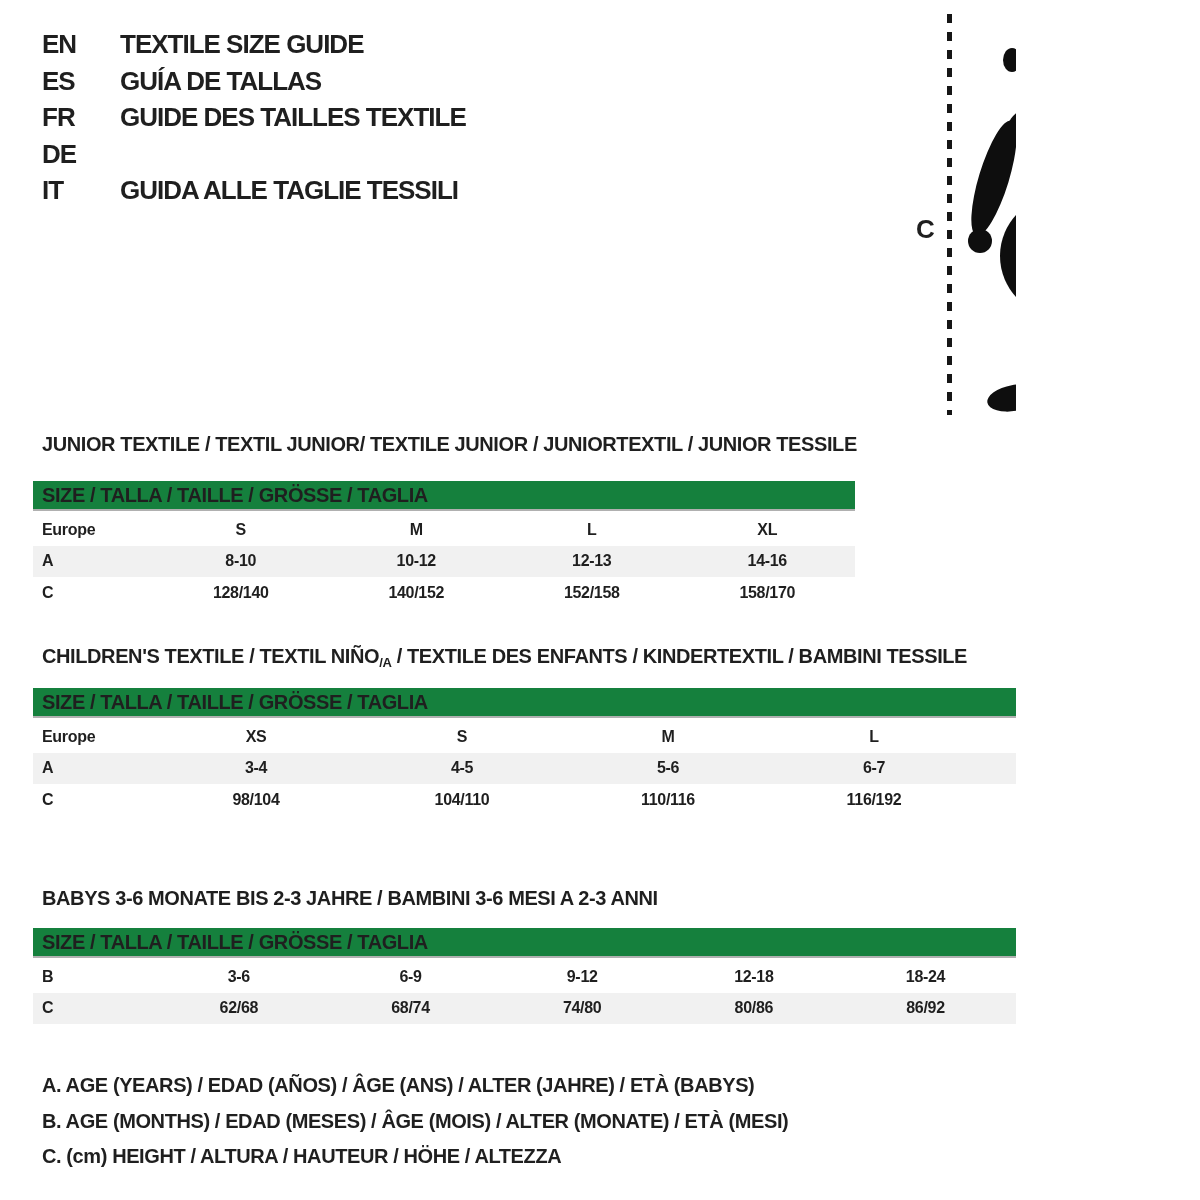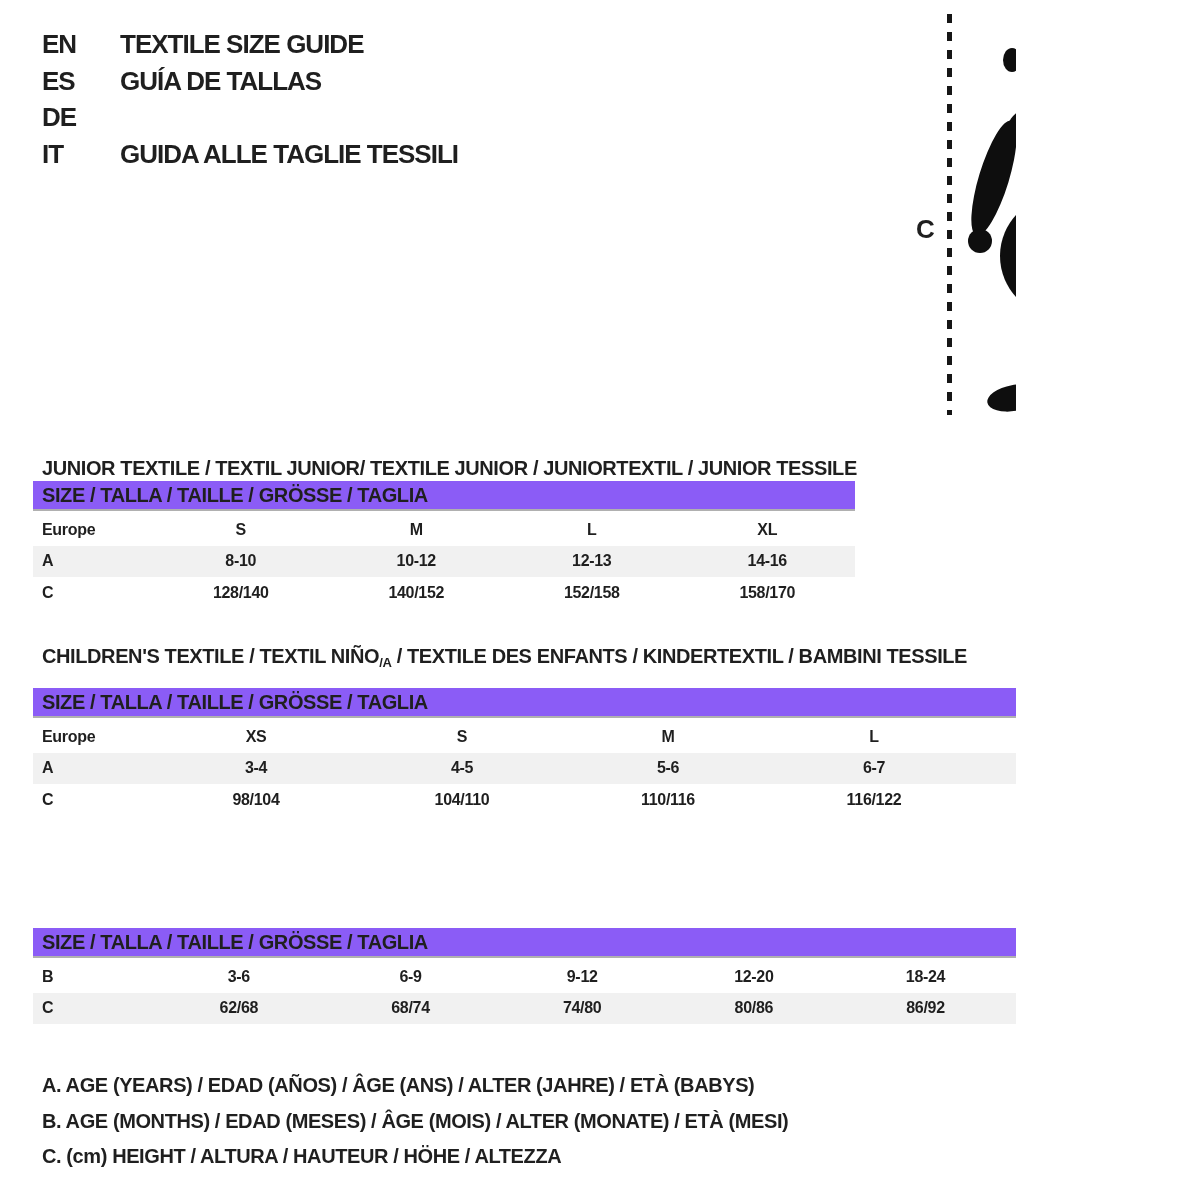--- a/index.html
+++ b/index.html
@@ -25,21 +25,21 @@
   .c-label{position:absolute;left:16px;top:214px;font-size:26px;letter-spacing:-1px;}
   .baby-svg{position:absolute;left:58px;top:6px;}
   
   .sec-title{position:absolute;left:42px;font-size:20px;line-height:24px;letter-spacing:-0.4px;white-space:nowrap;}
   .sub{font-size:13px;position:relative;top:4px;letter-spacing:-0.3px;}
   
   .tbl{position:absolute;left:33px;}
   .w822{width:822px;}
   .w1150{width:1150px;}
   .tbl-head{
-    background:#8b5cf6;border-bottom:2px solid #b0b0b0;
+    background:#15803d;border-bottom:2px solid #b0b0b0;
     height:28px;display:flex;align-items:center;
     padding-left:9px;font-size:20px;letter-spacing:-0.4px;
     margin-bottom:3px;
   }
   .row{display:flex;height:31.5px;align-items:center;font-size:16px;letter-spacing:-0.3px;}
   .row.shaded{background:#f1f1f1;}
   .row .lbl{flex:0 0 111px;padding-left:9px;text-align:left;}
   .row .cell{flex:1;text-align:center;}
   
   .legend{position:absolute;left:42px;top:1068px;}
@@ -51,20 +51,24 @@
 <div class="page">
 
   <div class="lang-block">
     <div class="lang-row">
       <span class="lang-code">EN</span>
       <span class="lang-title">TEXTILE SIZE GUIDE</span>
     </div>
     <div class="lang-row">
       <span class="lang-code">ES</span>
       <span class="lang-title">GUÍA DE TALLAS</span>
+    </div>
+    <div class="lang-row">
+      <span class="lang-code">FR</span>
+      <span class="lang-title">GUIDE DES TAILLES TEXTILE</span>
     </div>
     <div class="lang-row">
       <span class="lang-code">DE</span>
     </div>
     <div class="lang-row">
       <span class="lang-code">IT</span>
       <span class="lang-title">GUIDA ALLE TAGLIE TESSILI</span>
     </div>
   </div>
 
@@ -88,21 +92,21 @@
       <path d="M88 314 L104 288 L120 314 Z" fill="#ffffff"></path>
       <g fill="#0e0e0e">
         <ellipse cx="77" cy="345" rx="17" ry="52" transform="rotate(7 77 345)"></ellipse>
         <ellipse cx="135" cy="348" rx="17" ry="52" transform="rotate(-9 135 348)"></ellipse>
         <ellipse cx="56" cy="392" rx="27" ry="13" transform="rotate(-10 56 392)"></ellipse>
         <ellipse cx="152" cy="398" rx="29" ry="13" transform="rotate(7 152 398)"></ellipse>
       </g>
     </svg>
   </div>
 
-  <div class="sec-title" style="top:456px;">JUNIOR TEXTILE / TEXTIL JUNIOR/ TEXTILE JUNIOR / JUNIORTEXTIL / JUNIOR TESSILE</div>
+  <div class="sec-title" style="top:432px;">JUNIOR TEXTILE / TEXTIL JUNIOR/ TEXTILE JUNIOR / JUNIORTEXTIL / JUNIOR TESSILE</div>
 
   <div class="tbl w822" style="top:481px;">
     <div class="tbl-head">SIZE / TALLA / TAILLE / GRÖSSE / TAGLIA</div>
     <div class="row">
       <span class="lbl">Europe</span>
       <span class="cell">S</span>
       <span class="cell">M</span>
       <span class="cell">L</span>
       <span class="cell">XL</span>
     </div>
@@ -142,34 +146,35 @@
       <span class="cell">4-5</span>
       <span class="cell">5-6</span>
       <span class="cell">6-7</span>
       <span class="cell">7-8</span>
     </div>
     <div class="row">
       <span class="lbl">C</span>
       <span class="cell">98/104</span>
       <span class="cell">104/110</span>
       <span class="cell">110/116</span>
-      <span class="cell">116/122</span>
+      <span class="cell">116/192</span>
       <span class="cell">122/128</span>
     </div>
   </div>
 
+  <div class="sec-title" style="top:886px;">BABYS 3-6 MONATE BIS 2-3 JAHRE / BAMBINI 3-6 MESI A 2-3 ANNI</div>
 
   <div class="tbl w1150" style="top:928px;">
     <div class="tbl-head">SIZE / TALLA / TAILLE / GRÖSSE / TAGLIA</div>
     <div class="row">
       <span class="lbl">B</span>
       <span class="cell">3-6</span>
       <span class="cell">6-9</span>
       <span class="cell">9-12</span>
-      <span class="cell">12-20</span>
+      <span class="cell">12-18</span>
       <span class="cell">18-24</span>
       <span class="cell">24-36</span>
     </div>
     <div class="row shaded">
       <span class="lbl">C</span>
       <span class="cell">62/68</span>
       <span class="cell">68/74</span>
       <span class="cell">74/80</span>
       <span class="cell">80/86</span>
       <span class="cell">86/92</span>

